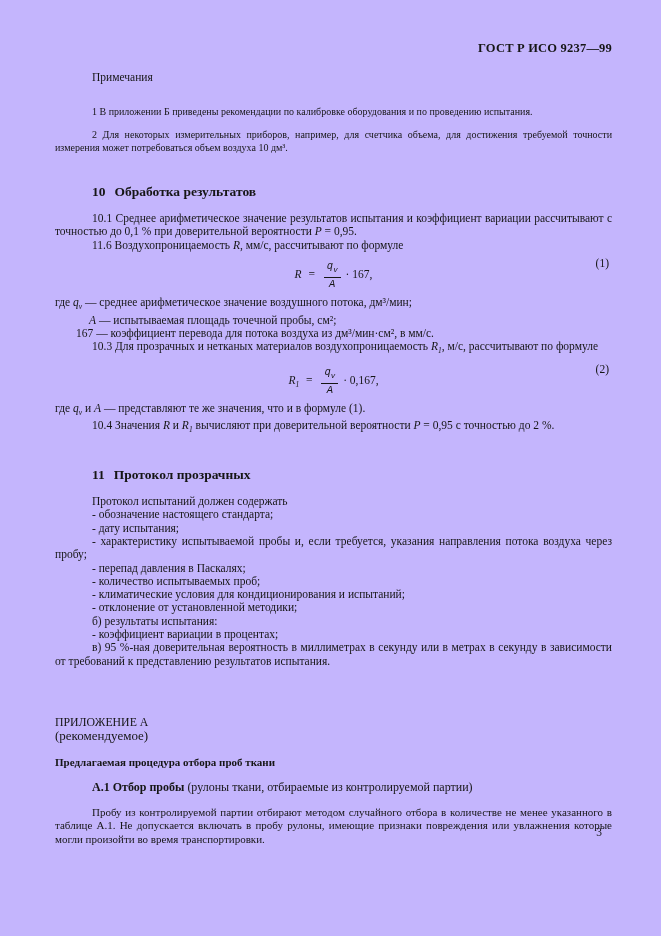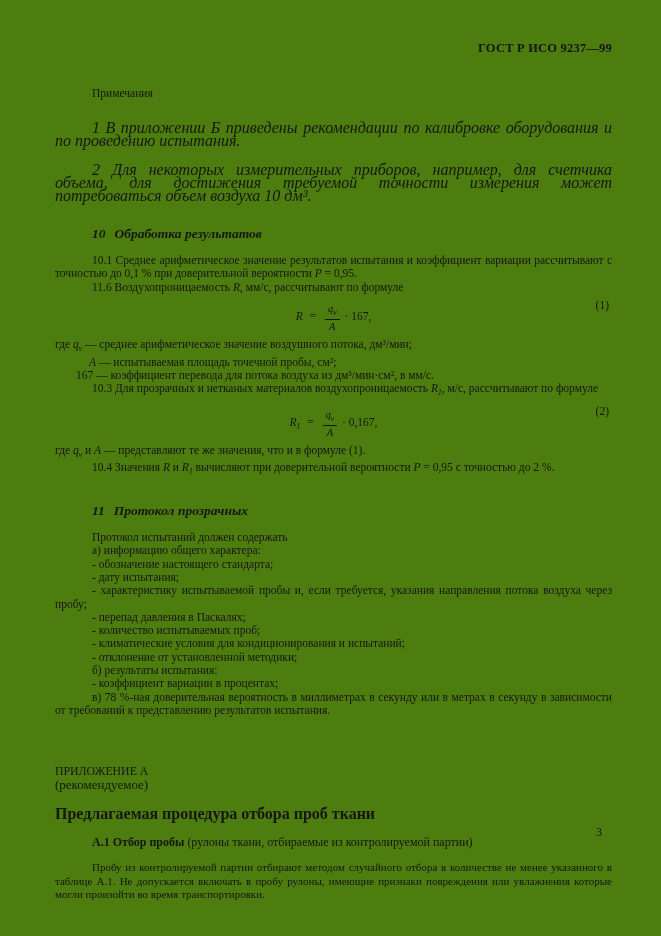--- a/index.html
+++ b/index.html
@@ -1,47 +1,47 @@
 <!DOCTYPE html>
 <html lang="ru"><head>
 <meta charset="utf-8">
 <style>
   html, body { margin: 0; padding: 0; background: #ffffff; }
   .page {
     position: relative;
     width: 661px; height: 936px;
     box-sizing: border-box;
-    background: #4d7c0f;
+    background: #c4b5fd;
     color: #161616;
     font-family: "Liberation Serif", "DejaVu Serif", serif;
     padding: 42px 49px 0 55px;
     overflow: hidden;
   }
   .doc-header { text-align: right; font-weight: bold; font-size: 12.5px; line-height: 13px; letter-spacing: .2px; }
-  .notes-title { font-size: 11.5px; text-indent: 37px; margin-top: 32px; }
-  .note { font-size: 16px; line-height: 13px; text-align: justify; text-indent: 37px; font-style: italic; }
+  .notes-title { font-size: 11.5px; text-indent: 37px; margin-top: 16px; }
+  .note { font-size: 10px; line-height: 13px; text-align: justify; text-indent: 37px; }
   .note.first { margin-top: 22px; }
-  .h2 { font-size: 13.5px; font-weight: bold; margin: 24px 0 12px 0; text-indent: 37px; font-style: italic; }
+  .h2 { font-size: 13.5px; font-weight: bold; margin: 30px 0 12px 0; text-indent: 37px; }
   .h2 .h2-num { margin-right: 9px; }
   .para { font-size: 11.5px; line-height: 13.3px; text-align: justify; text-indent: 37px; margin: 0; }
   .where { font-size: 11.5px; line-height: 13.3px; margin: 0; }
   .where.ind-a { padding-left: 34px; }
   .where.ind-b { padding-left: 21px; }
   .formula-row { position: relative; text-align: center; font-size: 11.5px; margin: 9px 0 6px 0; }
   .formula-row .eq { margin: 0 4px; }
-  .frac { display: inline-block; vertical-align: middle; text-align: center; margin: 0 2px; line-height: 11px; }
+  .frac { display: inline-block; vertical-align: middle; text-align: center; margin: 0 2px; line-height: 11px; font-family: Liberation Mono, monospace; }
   .frac .num { display: block; border-bottom: 1px solid #161616; padding: 0 3px 1px 3px; font-size: 10.5px; }
   .frac .den { display: block; padding-top: 1px; font-size: 10.5px; }
   .eq-label { position: absolute; right: 3px; top: -4px; font-size: 11.5px; }
   i, .var { font-style: italic; }
   sub { font-size: 7.5px; font-style: italic; }
   .center { text-align: left; }
   .appendix-label { margin-top: 48px; font-size: 11.8px; line-height: 13px; }
   .appendix-sublabel { font-size: 13px; line-height: 13px; }
-  .appendix-title { font-weight: bold; margin-top: 14px; font-size: 16px; }
+  .appendix-title { font-weight: bold; margin-top: 14px; font-size: 11px; }
   .appendix-para { margin-top: 13px; font-size: 12px; line-height: 13.2px; text-align: justify; text-indent: 37px; }
   .appendix-body { font-size: 11px; line-height: 13.2px; text-align: justify; text-indent: 37px; margin: 0; }
   .page-number { position: absolute; right: 59px; top: 826px; font-size: 11.5px; }
   .bold { font-weight: bold; }
 </style>
 </head>
 <body>
 
 <div class="page">
 
@@ -93,31 +93,30 @@
 
   <p class="where"><span>где </span><i>q</i><sub>v</sub><span> и </span><i>A</i><span> — представляют те же значения, что и в формуле (1).</span></p>
 
   <p class="para"><span>10.4  Значения </span><i>R</i><span> и </span><i>R</i><sub>1</sub><span> вычисляют при доверительной вероятности </span><i>P</i><span> = 0,95 с точностью до 2 %.</span></p>
 
   <div class="h2">
     <span class="h2-num">11</span><span>Протокол прозрачных</span>
   </div>
 
   <p class="para">Протокол испытаний должен содержать</p>
-  <p class="para">а)  информацию общего характера:</p>
   <p class="para">- обозначение настоящего стандарта;</p>
   <p class="para">- дату испытания;</p>
   <p class="para">- характеристику испытываемой пробы и, если требуется, указания направления потока воздуха через пробу;</p>
   <p class="para">- перепад давления в Паскалях;</p>
   <p class="para">- количество испытываемых проб;</p>
   <p class="para">- климатические условия для кондиционирования и испытаний;</p>
   <p class="para">- отклонение от установленной методики;</p>
   <p class="para">б)  результаты испытания:</p>
   <p class="para">- коэффициент вариации в процентах;</p>
-  <p class="para">в) 78 %-ная доверительная вероятность в миллиметрах в секунду или в метрах в секунду в зависимости от требований к представлению результатов испытания.</p>
+  <p class="para">в) 95 %-ная доверительная вероятность в миллиметрах в секунду или в метрах в секунду в зависимости от требований к представлению результатов испытания.</p>
 
   <div class="center appendix-label">ПРИЛОЖЕНИЕ А</div>
   <div class="center appendix-sublabel">(рекомендуемое)</div>
   <div class="center appendix-title">Предлагаемая процедура отбора проб ткани</div>
 
   <p class="appendix-para"><span class="bold">А.1  Отбор пробы</span><span> (рулоны ткани, отбираемые из контролируемой партии)</span></p>
   <p class="appendix-body">Пробу из контролируемой партии отбирают методом случайного отбора в количестве не менее указанного в таблице А.1. Не допускается включать в пробу рулоны, имеющие признаки повреждения или увлажнения которые могли произойти во время транспортировки.</p>
 
   <div class="page-number">3</div>
 

